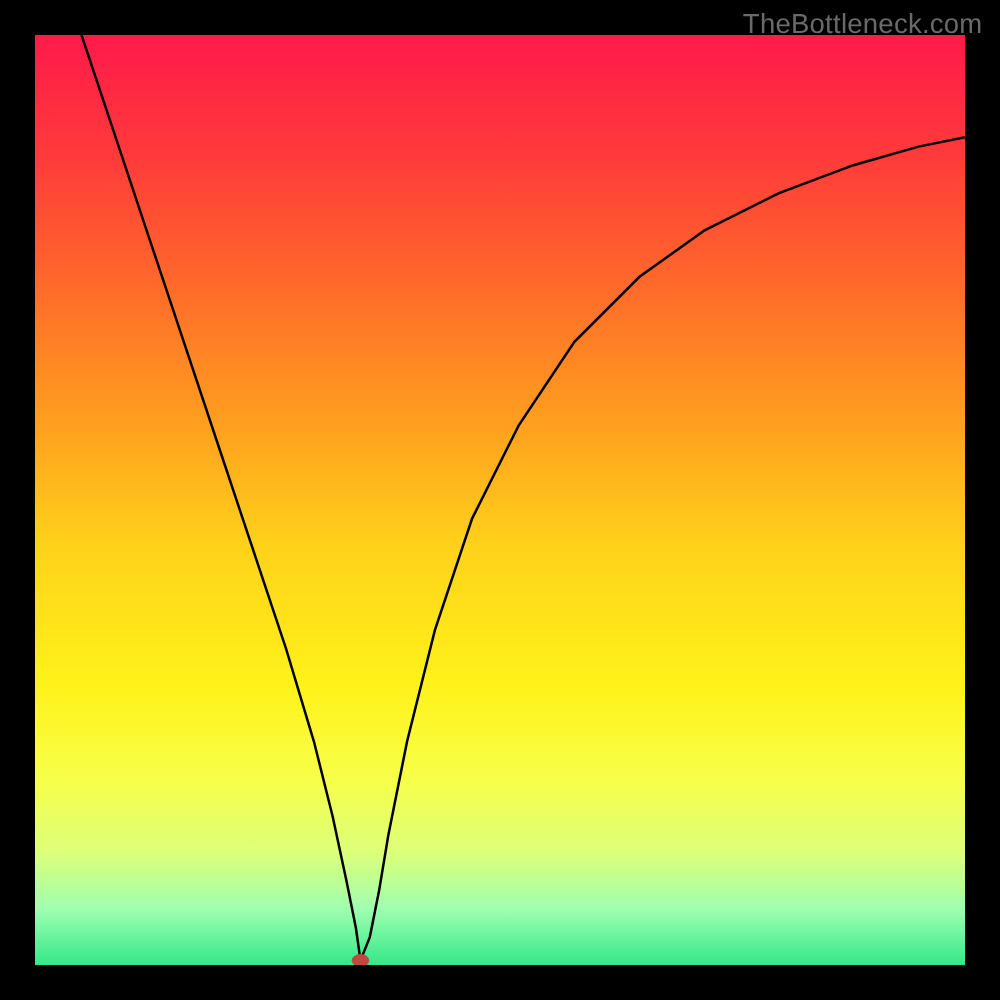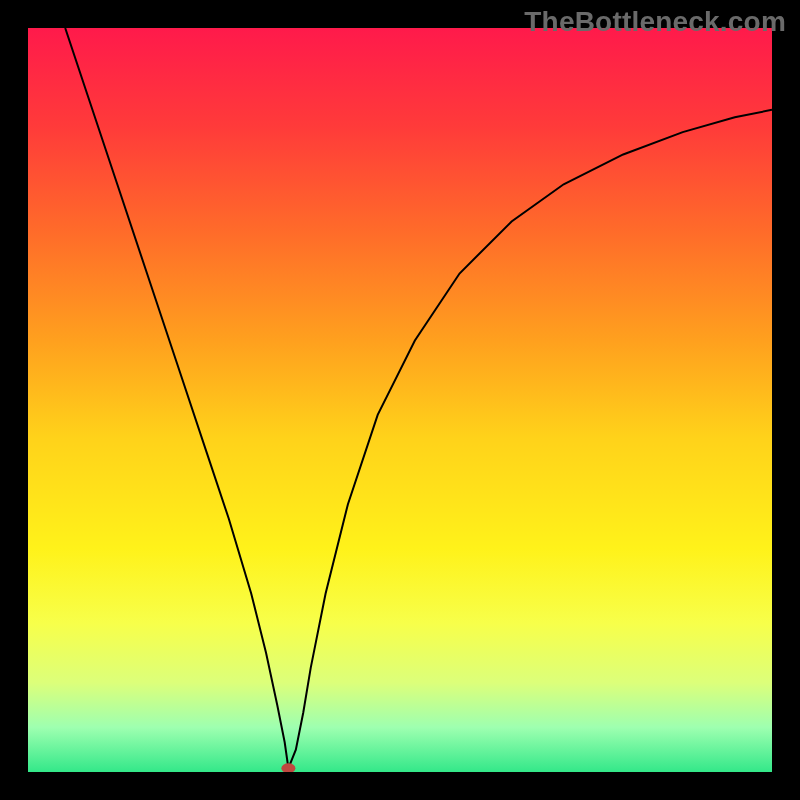--- a/index.html
+++ b/index.html
@@ -14,22 +14,22 @@
   .container {
     position: relative;
     width: 800px;
     height: 800px;
   }
   .watermark {
     position: absolute;
     top: 6px;
     right: 14px;
     color: #6a6a6a;
-    font-size: 28px;
-    font-weight: 700;
+    font-size: 22px;
+    font-weight: 400;
     letter-spacing: 0.2px;
     z-index: 10;
   }
   .frame {
     position: absolute;
     left: 28px;
     top: 28px;
     width: 744px;
     height: 744px;
     background: #000;

